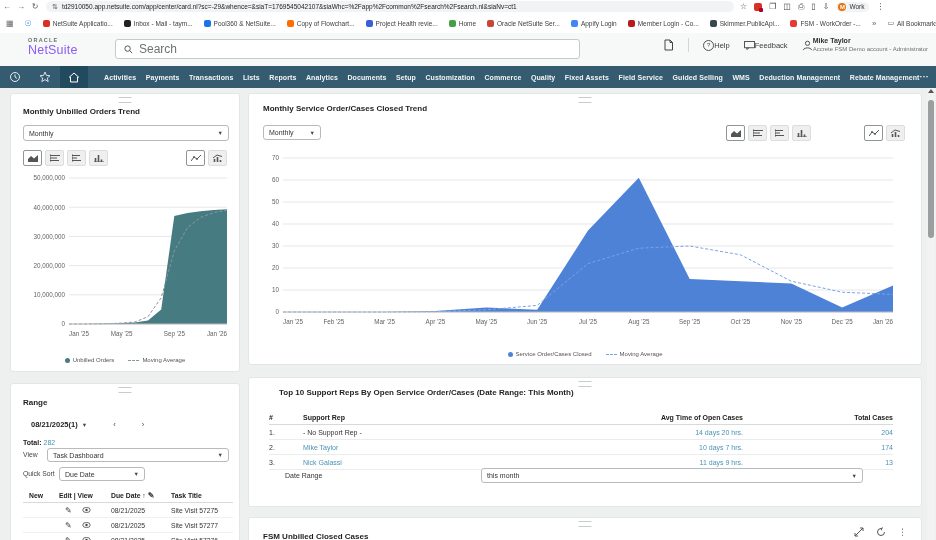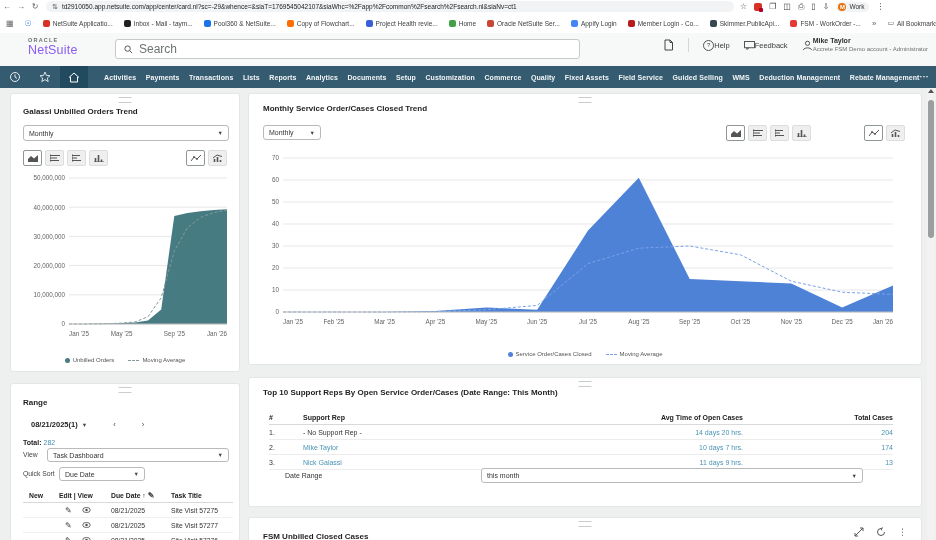--- a/index.html
+++ b/index.html
@@ -238,21 +238,21 @@
         <span class="navitem">Guided Selling</span>
         <span class="navitem">WMS</span>
         <span class="navitem">Deduction Management</span>
         <span class="navitem">Rebate Management</span>
       </div>
     <span class="navitem" style="margin-right:24px;font-size:9px;">···</span>
   </div>
 
   <div class="panel" style="left:10px;top:93px;width:230px;height:279px;">
     <div class="handle"></div>
-    <div class="ptitle" style="left:12px;top:13px;">Galassi Unbilled Orders Trend</div>
+    <div class="ptitle" style="left:12px;top:13px;">Monthly Unbilled Orders Trend</div>
     <div class="sel" style="left:12px;top:31px;width:206px;height:16px;">
       <span>Monthly</span>
         <span class="car">▼</span>
     </div>
     <div class="icogrp" style="left:12px;top:56px;">
         <span class="icobtn active">
           <svg width="10" height="8" viewBox="0 0 10 8">
             <path d="M0 8 L0 5 3 2 6 4.5 10 1 10 8 Z" fill="#555"></path>
           </svg>
         </span>
@@ -472,21 +472,21 @@
           <line x1="26" x2="636" y1="162" y2="162" stroke="#bdbdbd"></line>
         </svg></div>
     <div class="legend" style="bottom:7px;">
         <span><span class="lgdot" style="background:#4d82d6"></span>Service Order/Cases Closed</span>
         <span><span class="lgdash" style="border-color:#7aa3e8"></span>Moving Average</span>
       </div>
   </div>
 
   <div class="panel" style="left:248px;top:377px;width:674px;height:130px;">
     <div class="handle"></div>
-    <div class="ptitle" style="left:14px;top:10px;">Top 10 Support Reps By Open Service Order/Cases (Date Range: This Month)</div>
+    <div class="ptitle" style="left:30px;top:10px;">Top 10 Support Reps By Open Service Order/Cases (Date Range: This Month)</div>
     <div class="reps-table">
       <div class="reps-row head">
         <span>#</span>
         <span>Support Rep</span>
         <span class="c3">Avg Time of Open Cases</span>
         <span class="c4">Total Cases</span>
       </div>
       <div>
           <div class="reps-row">
             <span>1.</span>

